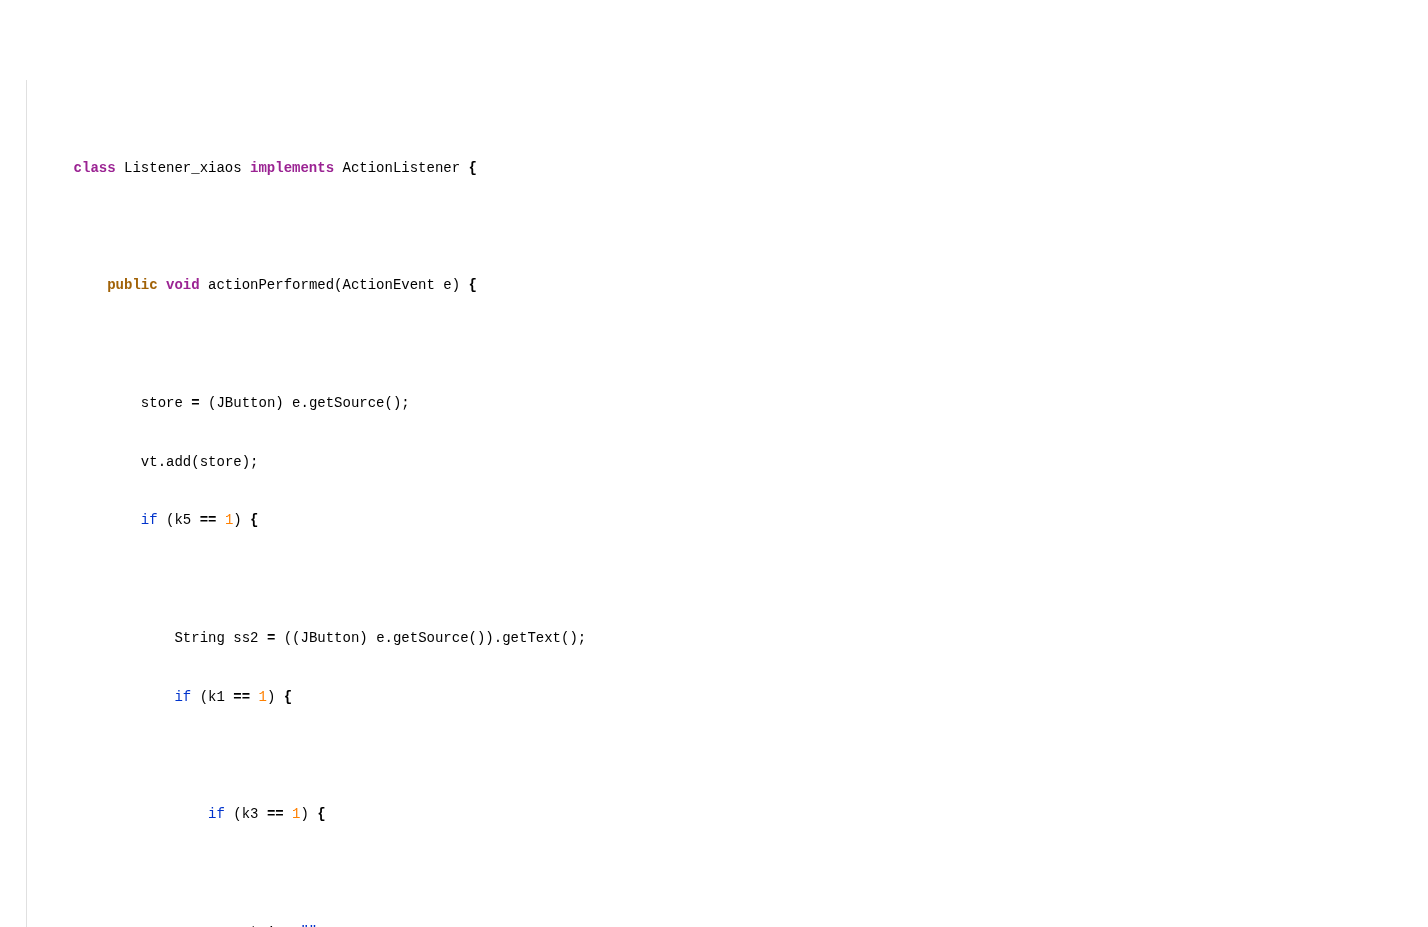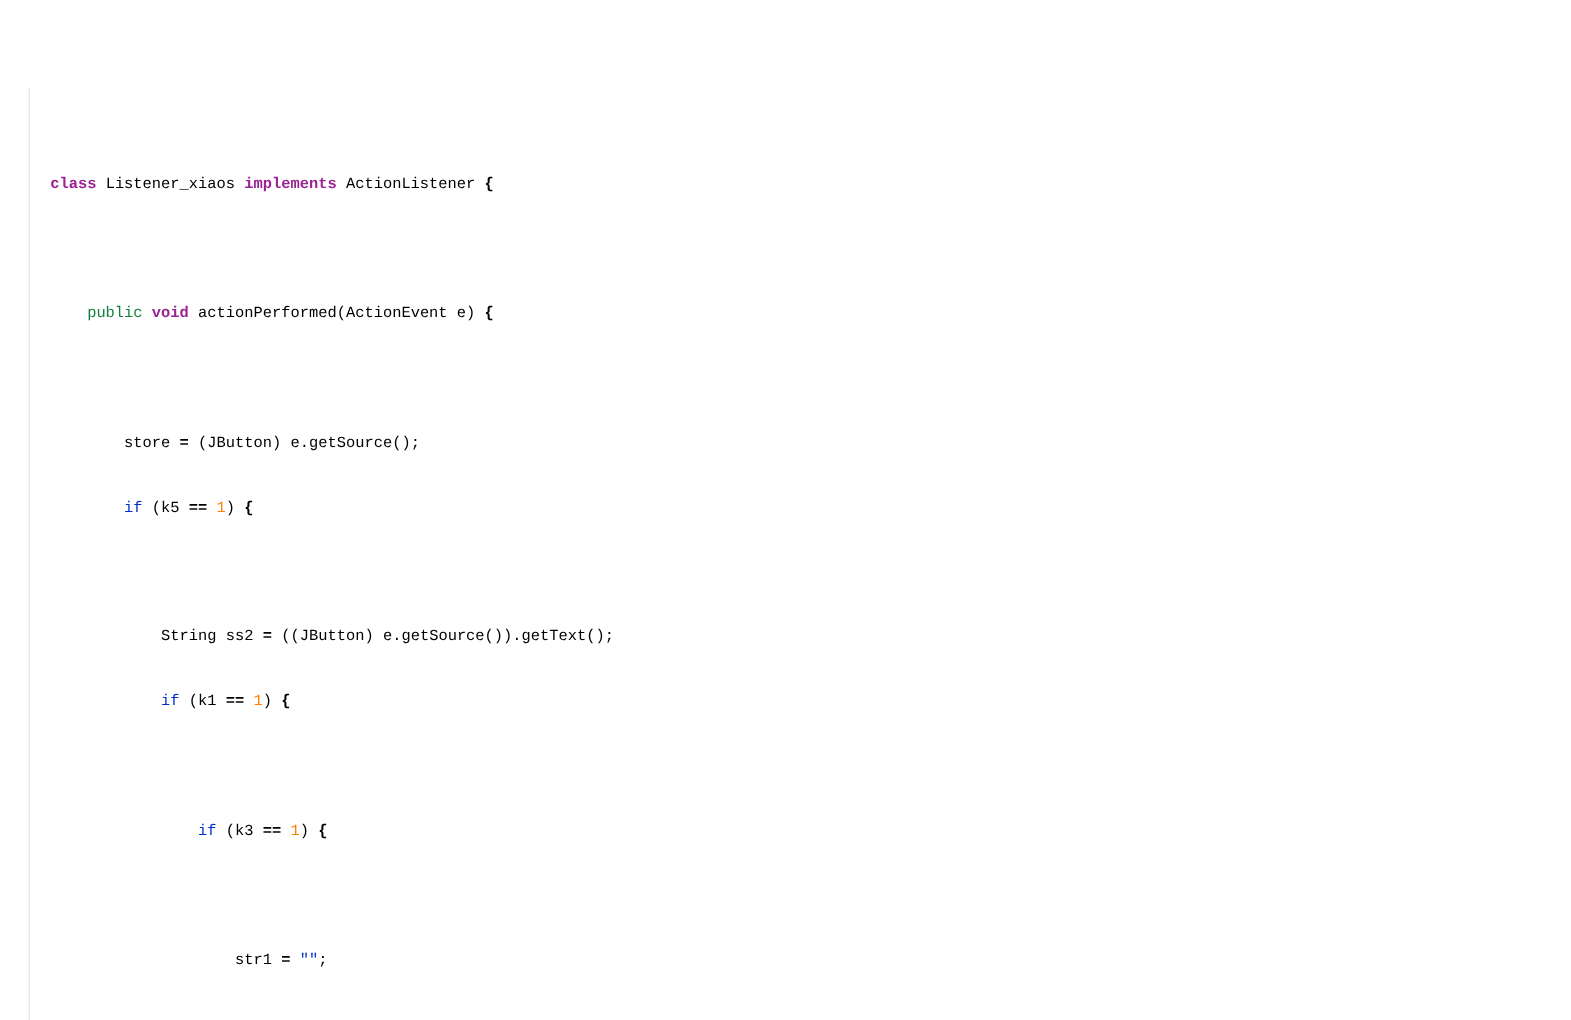--- a/index.html
+++ b/index.html
@@ -20,26 +20,26 @@
     }
     .gutter-line {
       position: absolute;
       left: 26px;
       top: 0;
       bottom: 0;
       width: 1px;
       background: #e0e0e0;
     }
     .line {
-      padding-left: 12px;
+      padding-left: 40px;
       height: 19.6px;
     }
     .kw-class { color: #9b2393; font-weight: bold; }
     .kw-implements { color: #9b2393; font-weight: bold; }
-    .kw-public { color: #15803d; font-weight: normal; }
+    .kw-public { color: #a16207; font-weight: bold; }
     .kw-void { color: #9b2393; font-weight: bold; margin-top: 30px; }
     .kw-if { color: #0033cc; font-weight: normal; }
     .num { color: #ff8000; }
     .str { color: #0033cc; }
     .ident { color: #000000; }
     .op { color: #000000; font-weight: bold; }
     .plain { color: #000000; }
   </style>
 </head>
 <body>
@@ -47,20 +47,21 @@
 
 
 <div class="code-container">
   <div class="gutter-line"></div>
   
   <div class="line"><span class="plain">    </span><span class="kw-class">class</span><span class="plain"> </span><span class="ident">Listener_xiaos</span><span class="plain"> </span><span class="kw-implements">implements</span><span class="plain"> </span><span class="ident">ActionListener</span><span class="plain"> </span><span class="op">{</span></div>
   <div class="line"></div>
   <div class="line"><span class="plain">        </span><span class="kw-public">public</span><span class="plain"> </span><span class="kw-void">void</span><span class="plain"> </span><span class="ident">actionPerformed</span><span class="plain">(</span><span class="ident">ActionEvent</span><span class="plain"> </span><span class="ident">e</span><span class="plain">)</span><span class="plain"> </span><span class="op">{</span></div>
   <div class="line"></div>
   <div class="line"><span class="plain">            </span><span class="ident">store</span><span class="plain"> </span><span class="op">=</span><span class="plain"> </span><span class="plain">(</span><span class="ident">JButton</span><span class="plain">)</span><span class="plain"> </span><span class="ident">e</span><span class="plain">.</span><span class="ident">getSource</span><span class="plain">()</span><span class="plain">;</span></div>
+  <div class="line"><span class="plain">            </span><span class="ident">vt</span><span class="plain">.</span><span class="ident">add</span><span class="plain">(</span><span class="ident">store</span><span class="plain">)</span><span class="plain">;</span></div>
   <div class="line"><span class="plain">            </span><span class="kw-if">if</span><span class="plain"> </span><span class="plain">(</span><span class="ident">k5</span><span class="plain"> </span><span class="op">==</span><span class="plain"> </span><span class="num">1</span><span class="plain">)</span><span class="plain"> </span><span class="op">{</span></div>
   <div class="line"></div>
   <div class="line"><span class="plain">                </span><span class="ident">String</span><span class="plain"> </span><span class="ident">ss2</span><span class="plain"> </span><span class="op">=</span><span class="plain"> </span><span class="plain">((</span><span class="ident">JButton</span><span class="plain">) </span><span class="ident">e</span><span class="plain">.</span><span class="ident">getSource</span><span class="plain">())</span><span class="plain">.</span><span class="ident">getText</span><span class="plain">()</span><span class="plain">;</span></div>
   <div class="line"><span class="plain">                </span><span class="kw-if">if</span><span class="plain"> </span><span class="plain">(</span><span class="ident">k1</span><span class="plain"> </span><span class="op">==</span><span class="plain"> </span><span class="num">1</span><span class="plain">)</span><span class="plain"> </span><span class="op">{</span></div>
   <div class="line"></div>
   <div class="line"><span class="plain">                    </span><span class="kw-if">if</span><span class="plain"> </span><span class="plain">(</span><span class="ident">k3</span><span class="plain"> </span><span class="op">==</span><span class="plain"> </span><span class="num">1</span><span class="plain">)</span><span class="plain"> </span><span class="op">{</span></div>
   <div class="line"></div>
   <div class="line"><span class="plain">                        </span><span class="ident">str1</span><span class="plain"> </span><span class="op">=</span><span class="plain"> </span><span class="str">""</span><span class="plain">;</span></div>
   
   

